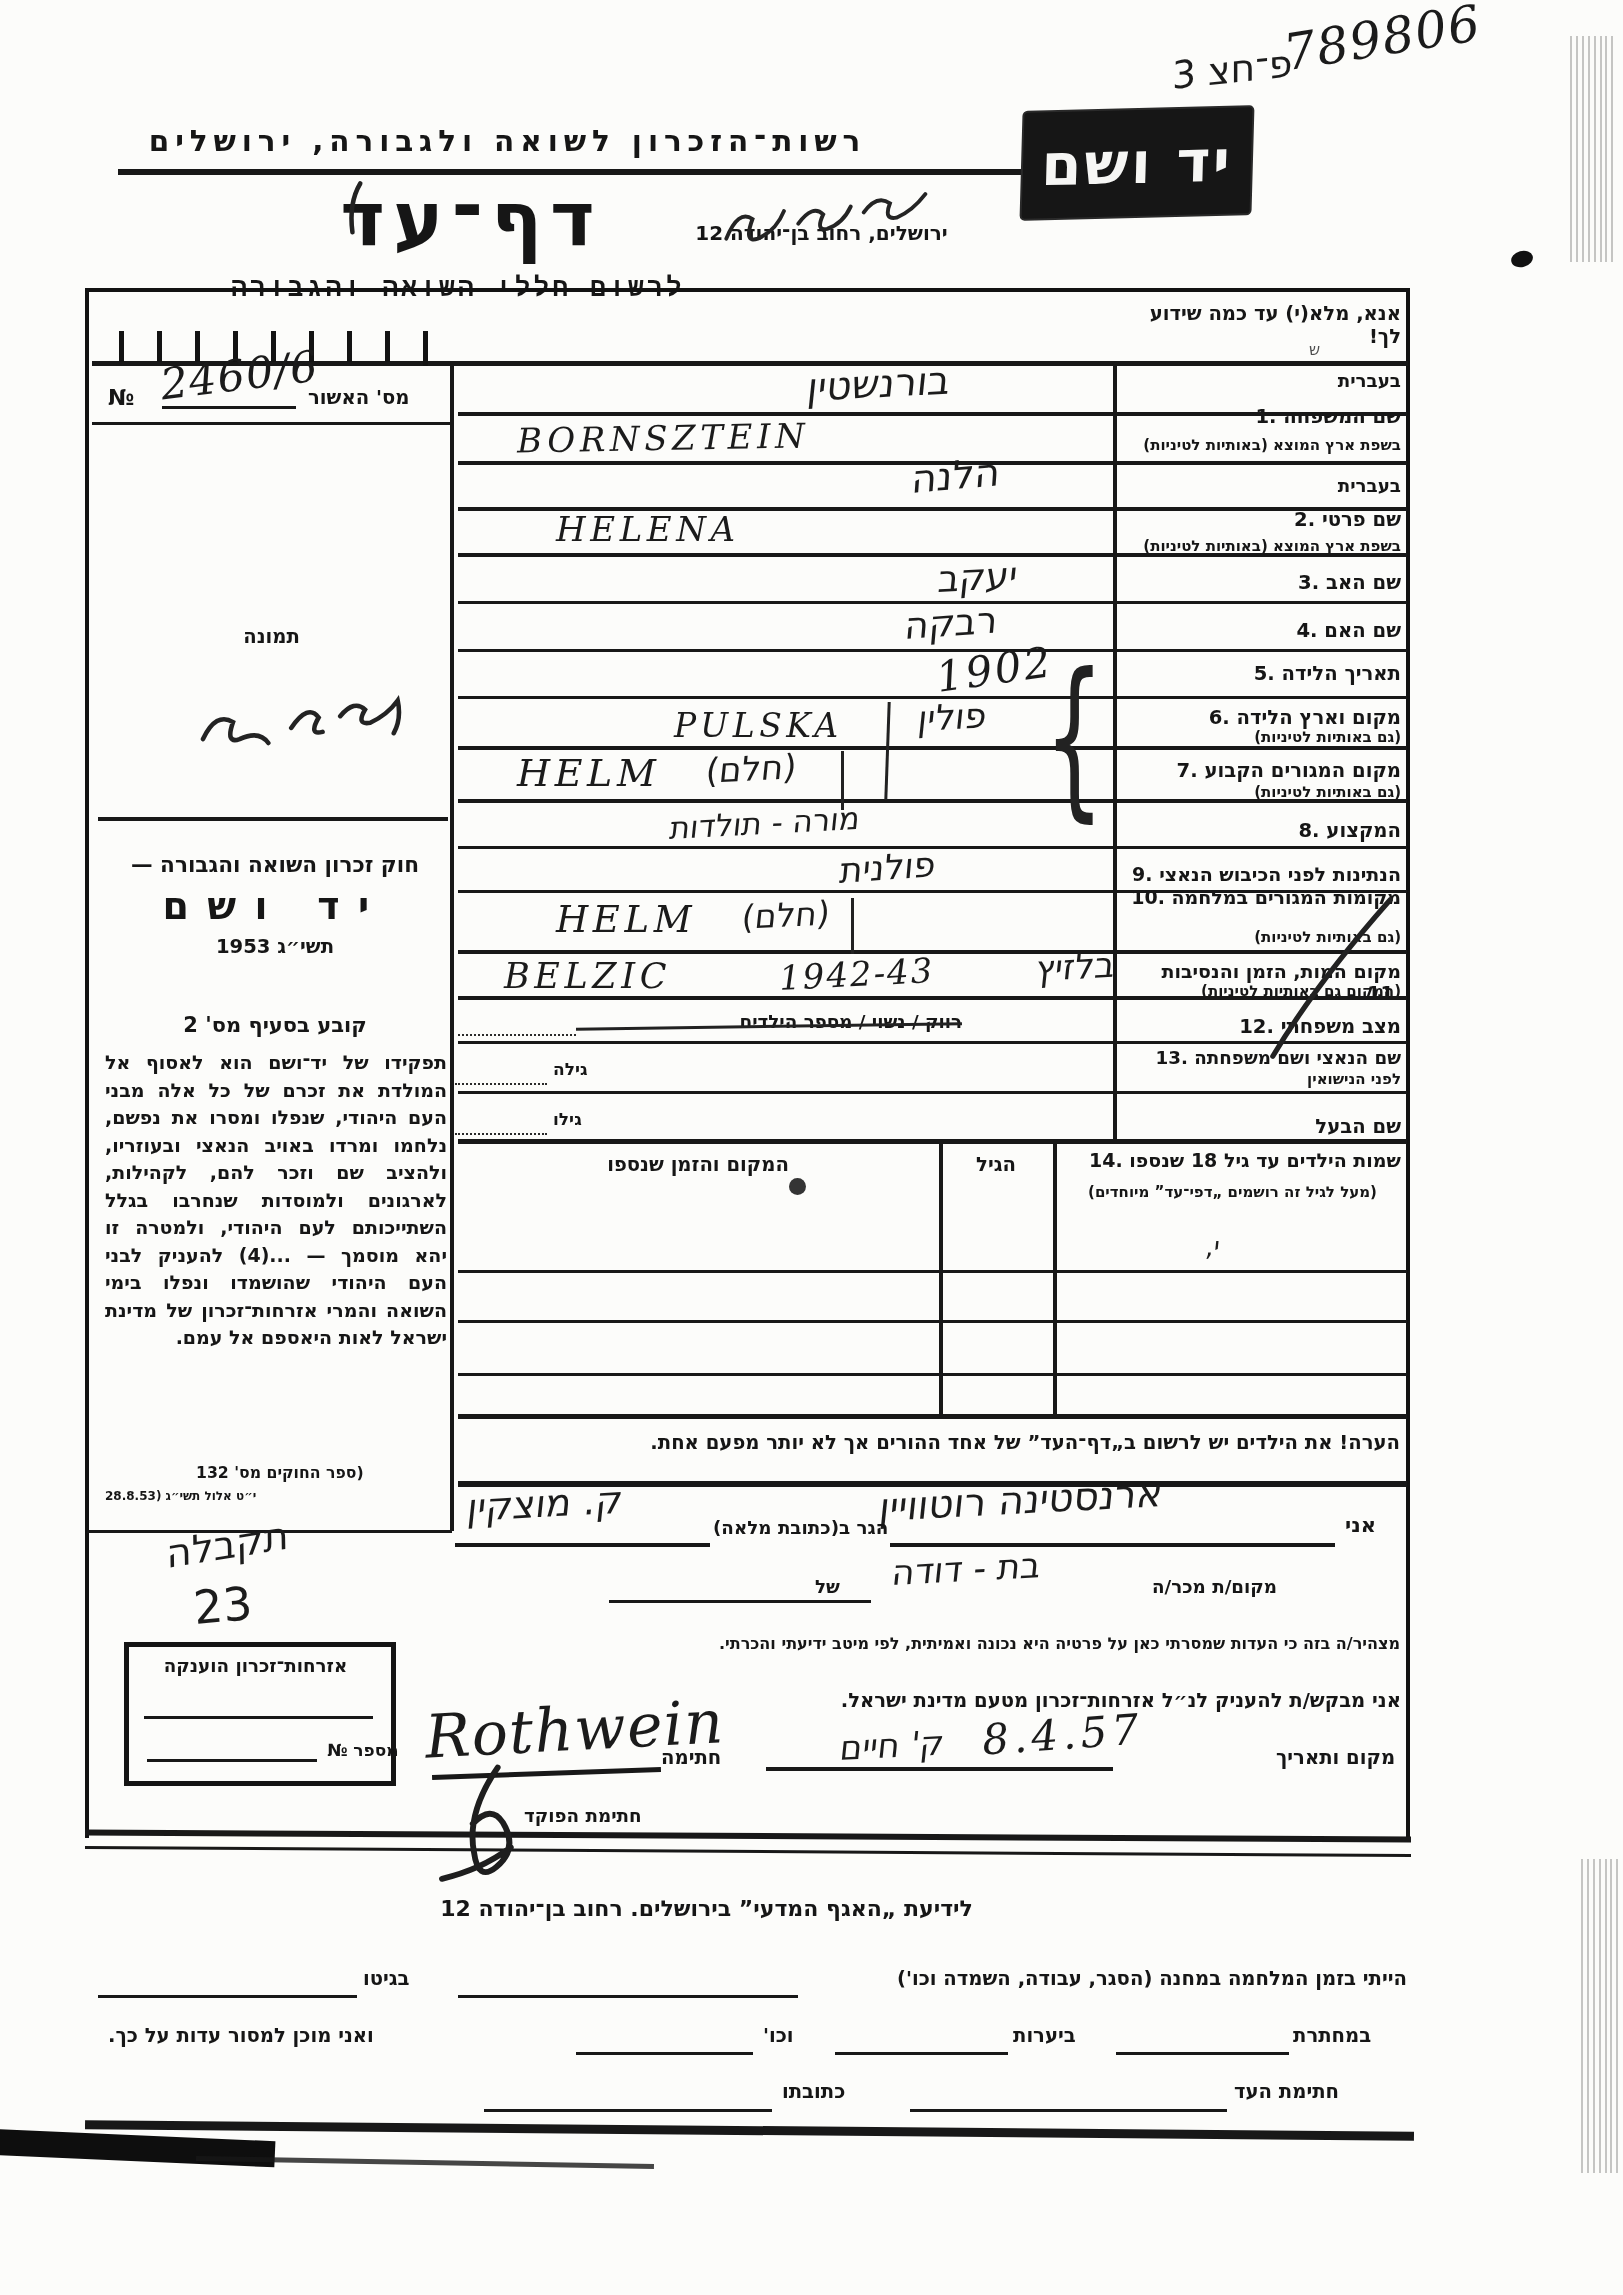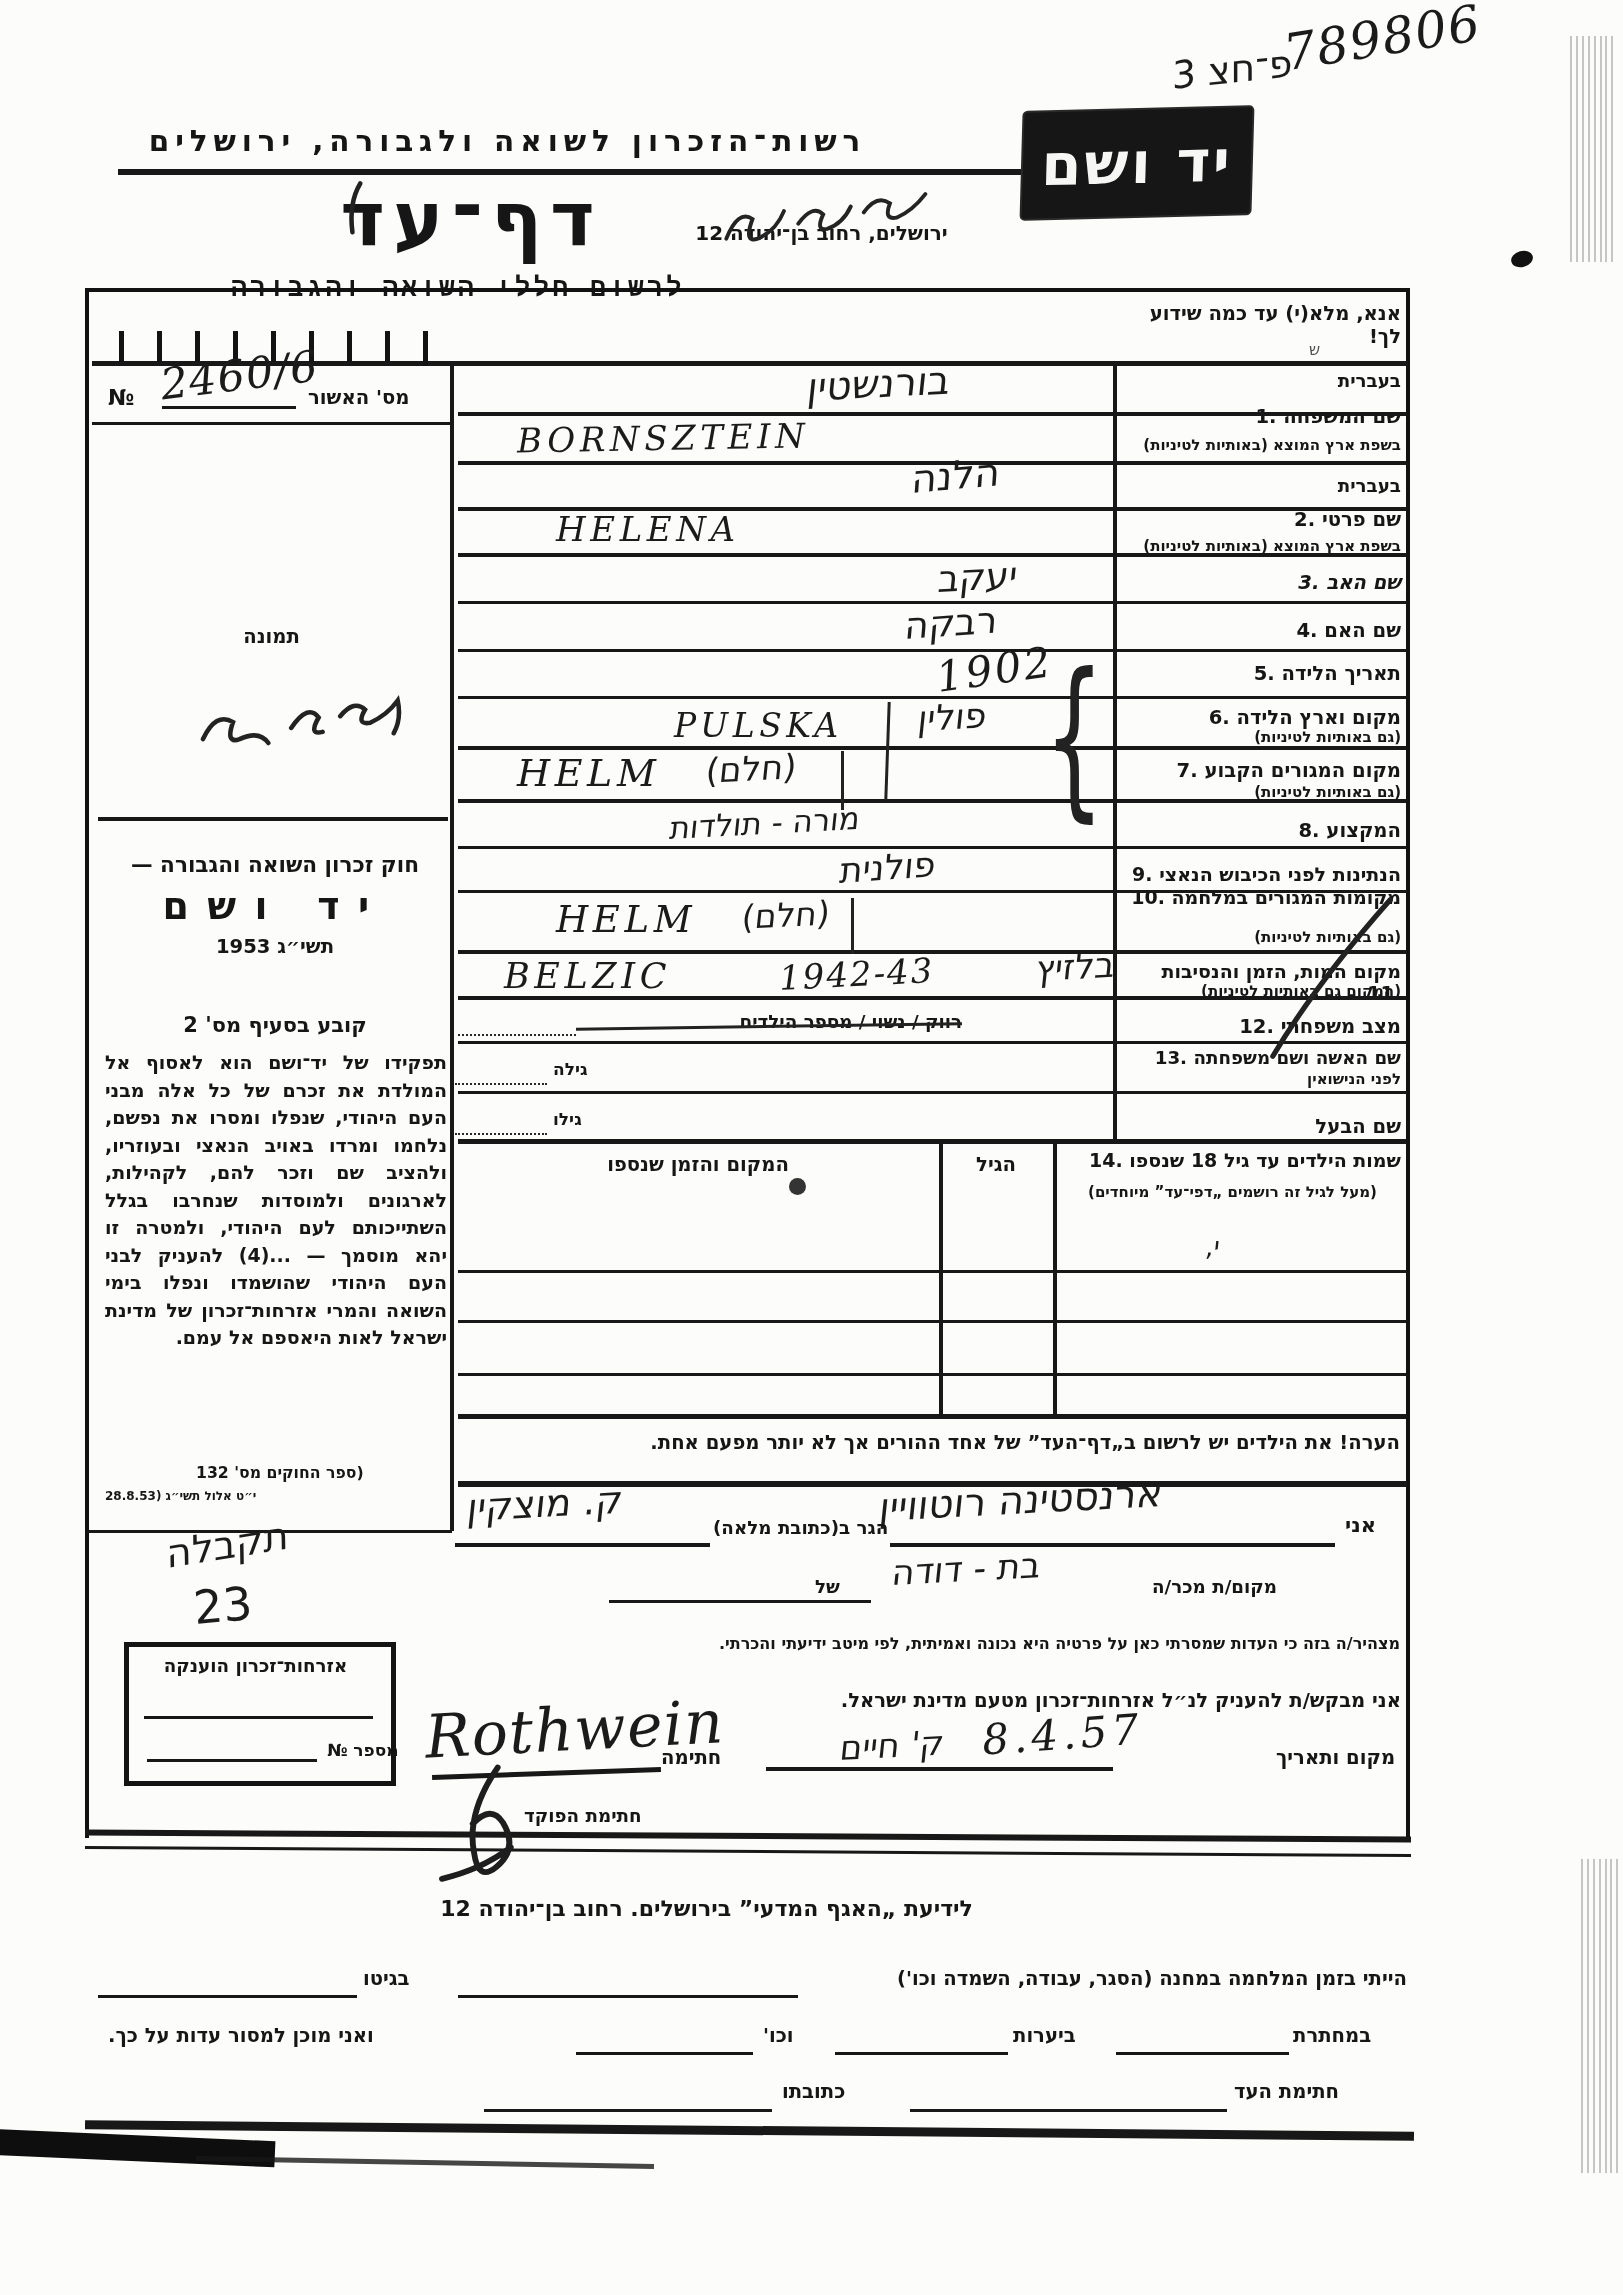--- a/index.html
+++ b/index.html
@@ -112,21 +112,21 @@
   </div>
   <div class="abs p lbl sub" style="top:436px;">בשפת ארץ המוצא (באותיות לטיניות)</div>
 
   <div class="abs p lbl" style="top:475px;font-size:18.3px;">בעברית</div>
   <div class="abs p lbl" style="top:508px;font-size:19.6px;">
     <span>שם פרטי</span>
     <span dir="ltr">2.</span>
   </div>
   <div class="abs p lbl sub" style="top:537px;">בשפת ארץ המוצא (באותיות לטיניות)</div>
 
-  <div class="abs p lbl" style="top:571px;font-size:19.6px;font-style:italic;">
+  <div class="abs p lbl" style="top:571px;font-size:19.6px;">
     <span>שם האב</span>
     <span dir="ltr">3.</span>
   </div>
   <div class="abs p lbl" style="top:619px;font-size:19.6px;">
     <span>שם האם</span>
     <span dir="ltr">4.</span>
   </div>
   <div class="abs p lbl" style="top:662px;font-size:19.6px;">
     <span>תאריך הלידה</span>
     <span dir="ltr">5.</span>
@@ -157,21 +157,21 @@
   <div class="abs p lbl" style="top:960px;font-size:19px;">
     <span>מקום המות, הזמן והנסיבות</span>
     <span dir="ltr">11.</span>
   </div>
   <div class="abs p lbl sub" style="top:982px;">(המקום גם באותיות לטיניות)</div>
   <div class="abs p lbl" style="top:1015px;font-size:19.6px;">
     <span>מצב משפחתי</span>
     <span dir="ltr">12.</span>
   </div>
   <div class="abs p lbl" style="top:1047px;font-size:18.3px;">
-    <span>שם האשה ושם משפחתה</span>
+    <span>שם הנאצי ושם משפחתה</span>
     <span dir="ltr">13.</span>
   </div>
   <div class="abs p lbl sub" style="top:1070px;">לפני הנישואין</div>
   <div class="abs p lbl" style="top:1115px;font-size:19.6px;">שם הבעל</div>
 
   <div class="ln" style="left:458px;top:412px;width:949px;height:3.9px;"></div>
   <div class="ln" style="left:458px;top:461px;width:949px;height:3.9px;"></div>
   <div class="ln" style="left:458px;top:507px;width:949px;height:3.9px;"></div>
   <div class="ln" style="left:458px;top:553px;width:949px;height:3.9px;"></div>
   <div class="ln" style="left:458px;top:601px;width:949px;height:3.3px;"></div>

